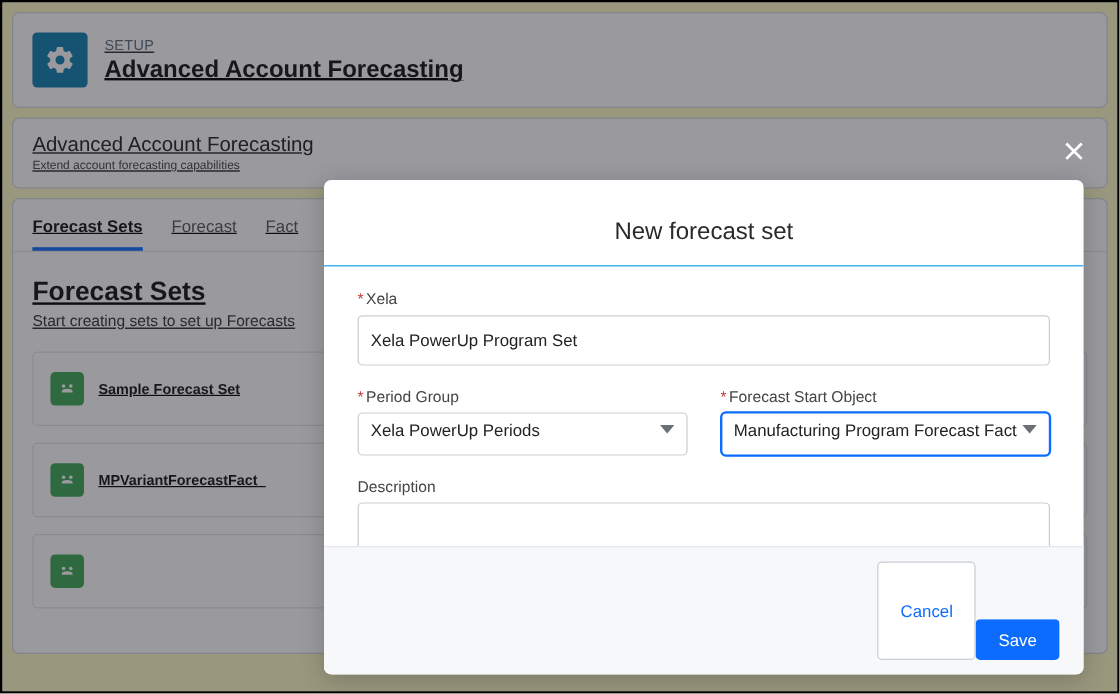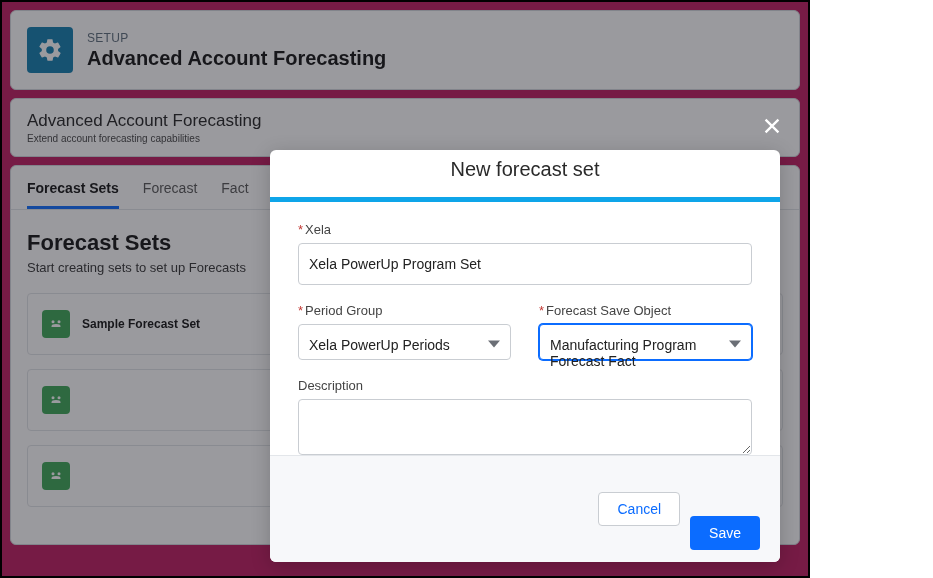--- a/index.html
+++ b/index.html
@@ -6,24 +6,25 @@
   body {
     font-family: -apple-system, BlinkMacSystemFont, "Segoe UI", Helvetica, Arial, sans-serif;
     background: #fff;
     width: 933px;
     height: 578px;
     overflow: hidden;
     position: relative;
   }
   .frame {
     border: 2px solid #000;
-    width: 810px;
+    width: 933px;
     height: 578px;
     position: relative;
-    background: #be185d;
+    background: #fef9c3;
+    text-decoration: underline;
   }
   .header-card {
     margin: 8px 8px 8px 8px;
     background: #fff;
     border: 1px solid #d4d7dc;
     border-radius: 6px;
     padding: 16px;
     display: flex;
     align-items: center;
     gap: 14px;
@@ -151,24 +152,24 @@
     bottom: 14px;
     background: #fff;
     border-radius: 6px;
     box-shadow: 0 4px 20px rgba(0,0,0,0.2);
     display: flex;
     flex-direction: column;
     overflow: hidden;
   }
   .modal-header {
     text-align: center;
-    padding: 8px 0 16px 0;
+    padding: 32px 0 16px 0;
     font-size: 20px;
     color: #2a2a2a;
-    border-bottom: 5px solid #0ea5e9;
+    border-bottom: 1px solid #0ea5e9;
   }
   .modal-body {
     padding: 20px 28px 8px 28px;
     flex: 1;
     overflow: auto;
   }
   .field { margin-bottom: 18px; }
   .field-row { display: flex; gap: 28px; }
   .field-row .field { flex: 1; }
   .field-label {
@@ -183,39 +184,38 @@
     border: 1px solid #c9cdd2;
     border-radius: 4px;
     padding: 12px 10px;
     font-size: 14px;
     color: #222;
     font-family: inherit;
     background: #fff;
   }
   .select-input {
     display: flex;
-    align-items: flex-start;
+    align-items: flex-end;
     justify-content: space-between;
     cursor: pointer;
     height: 36px;
   }
   .select-input.focus {
     border-color: #0b6cff;
     box-shadow: 0 0 0 1px #0b6cff;
   }
   .select-caret svg { fill: #6b6f76; width: 12px; height: 12px; }
   .textarea-input { height: 56px; resize: both; }
   .modal-footer {
     border-top: 1px solid #e3e6ea;
     background: #f7f8fa;
     padding: 12px 20px;
     display: flex;
     justify-content: flex-end;
-    gap: 10px;
-    align-items: center;
+    gap: 0;
   }
   .btn {
     padding: 8px 18px;
     font-size: 14px;
     border-radius: 4px;
     cursor: pointer;
     border: 1px solid transparent;
   }
   .btn-neutral {
     background: #fff;
@@ -272,20 +272,21 @@
       </div>
 
       <div class="set-row">
         <div class="set-icon">
           <svg viewBox="0 0 24 24">
               <circle cx="8" cy="9" r="2"></circle>
               <circle cx="16" cy="9" r="2"></circle>
               <path d="M6 15c0-2 2-3 6-3s6 1 6 3v1H6z"></path>
             </svg>
         </div>
+        <div class="set-name">MPVariantForecastFact_</div>
       </div>
 
       <div class="set-row">
         <div class="set-icon">
           <svg viewBox="0 0 24 24">
               <circle cx="8" cy="9" r="2"></circle>
               <circle cx="16" cy="9" r="2"></circle>
               <path d="M6 15c0-2 2-3 6-3s6 1 6 3v1H6z"></path>
             </svg>
         </div>
@@ -314,21 +315,21 @@
         <div class="field">
           <label class="field-label"><span class="req">*</span><span>Period Group</span></label>
           <div class="select-input">
             <span>Xela PowerUp Periods</span>
             <span class="select-caret"><svg viewBox="0 0 10 6">
                   <path d="M0 0l5 6 5-6z"></path>
                 </svg></span>
           </div>
         </div>
         <div class="field">
-          <label class="field-label"><span class="req">*</span><span>Forecast Save Object</span></label>
+          <label class="field-label"><span class="req">*</span><span>Forecast Start Object</span></label>
           <div class="select-input focus">
             <span>Manufacturing Program Forecast Fact</span>
             <span class="select-caret"><svg viewBox="0 0 10 6">
                   <path d="M0 0l5 6 5-6z"></path>
                 </svg></span>
           </div>
         </div>
       </div>
 
       <div class="field">

